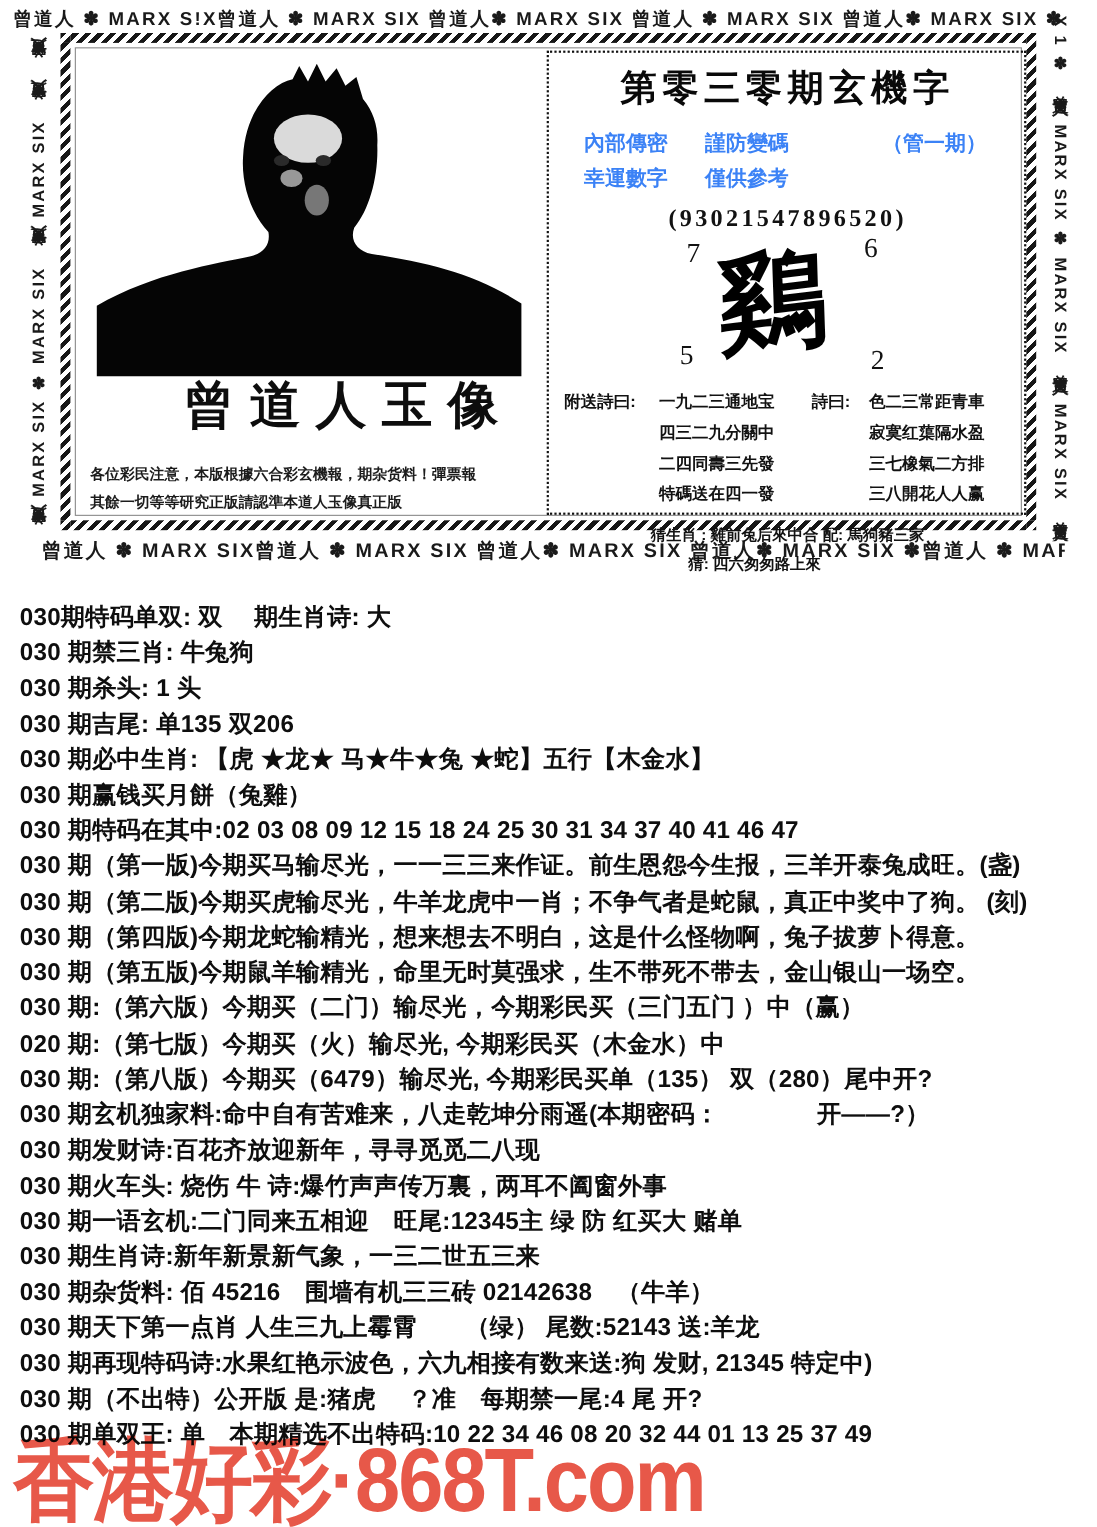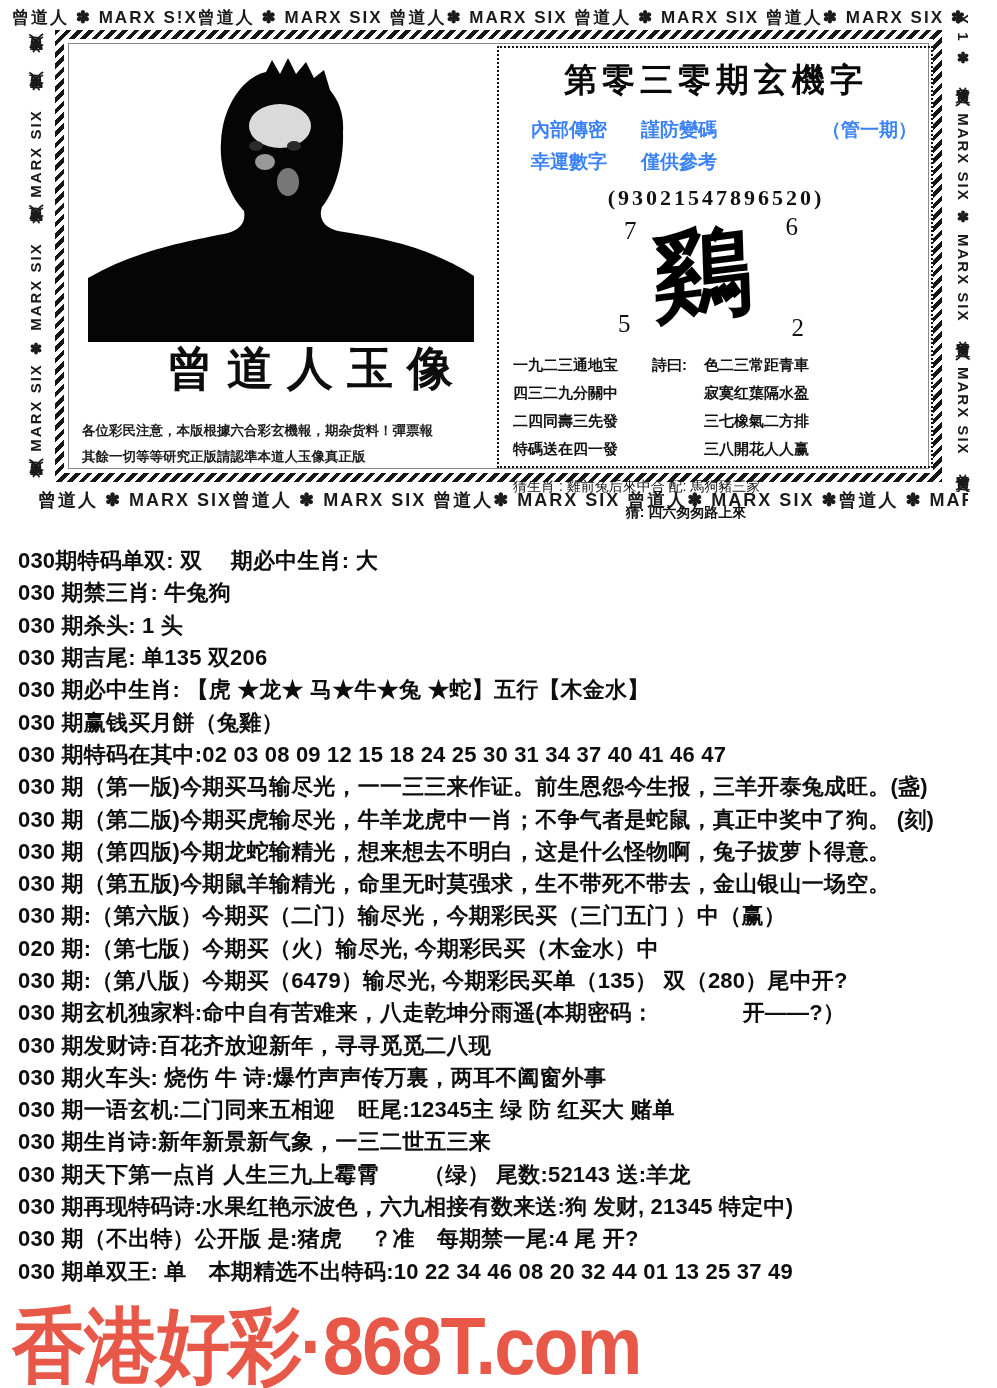--- a/index.html
+++ b/index.html
@@ -35,37 +35,37 @@
 
   
   .panel { position:absolute; left:497px; top:46px; width:436px; height:422px;
     border:2.5px dotted #111; padding:10px 12px 6px 14px; }
   .panel-title { text-align:center; font-size:33px; font-weight:bold;
     letter-spacing:5px; color:#090909; font-family:"Liberation Serif", serif; }
   .panel-row { display:flex; margin-top:14px; font-size:19px; font-weight:bold;
     color:#3b82f6; }
   .panel-row .c1 { width:110px; margin-left:18px; }
   .panel-row .c2 { width:150px; }
-  .panel-row .c3 { margin-left:auto; margin-right:2px;font-family:Liberation Mono, monospace; }
+  .panel-row .c3 { margin-left:auto; margin-right:22px;font-family:Liberation Mono, monospace; }
   .lucky { text-align:center; margin-top:10px; font-size:22px; font-weight:bold;
     letter-spacing:3px; font-family:"Liberation Serif", serif; }
   .zodiac { position:relative; width:220px; height:125px; margin:6px auto 0 auto; }
   .zodiac-char { position:absolute; left:48px; top:-8px; font-size:98px;
     font-weight:bold; font-family:"Liberation Serif", serif;
     transform:rotate(-7deg) skewX(-5deg); color:#000; }
   .zn { position:absolute; font-size:25px; font-family:"Liberation Serif", serif; }
   .zn-tl { left:18px; top:0px; } .zn-tr { right:28px; top:-4px; }
   .zn-bl { left:12px; bottom:4px; } .zn-br { right:22px; bottom:0px; }
   .verses { display:flex; margin-top:14px; font-size:15px; font-weight:bold; }
   .v-left { display:flex; } 
   .v-label { width:86px; }
   .v-lines div { margin-bottom:9px; }
   .v-right { display:flex; margin-left:34px; }
   .v-label2 { width:52px; }
-  .guess { text-align:left; font-size:14px; font-weight:normal; margin-top:10px; }
+  .guess { text-align:center; font-size:14px; font-weight:bold; margin-top:10px; }
   .guess2 { text-align:center; font-size:14px; font-weight:bold; margin-top:8px;
     padding-right:60px; }
 
   
   .body-lines { position:absolute; left:18px; top:545px; width:975px; }
   .bline { height:32.3px; display:flex; align-items:center; font-size:22px;
     font-weight:bold; white-space:nowrap; color:#0e0e0e; letter-spacing:0.2px; }
 
   
   .watermark { position:absolute; left:12px; top:1292px; width:780px;
@@ -125,20 +125,21 @@
     <div class="zodiac">
       <span class="zn zn-tl">7</span>
       <span class="zn zn-tr">6</span>
       <span class="zodiac-char">鷄</span>
       <span class="zn zn-bl">5</span>
       <span class="zn zn-br">2</span>
     </div>
 
     <div class="verses">
       <div class="v-left">
+        <div class="v-label">附送詩曰:</div>
         <div class="v-lines">
           <div>一九二三通地宝</div>
           <div>四三二九分關中</div>
           <div>二四同壽三先發</div>
           <div>特碼送在四一發</div>
         </div>
       </div>
       <div class="v-right">
         <div class="v-label2">詩曰:</div>
         <div class="v-lines">
@@ -148,39 +149,40 @@
           <div>三八開花人人赢</div>
         </div>
       </div>
     </div>
 
     <div class="guess">猜生肖 : 雞前兔后來中合 配: 馬狗豬三家</div>
     <div class="guess2">猜: 四六匆匆路上來</div>
   </div>
 
   <div class="body-lines">
-    <div class="bline">030期特码单双: 双　 期必中生肖: 大</div>
+    <div class="bline">030期特码单双: 双　 期生肖诗: 大</div>
     <div class="bline">030 期禁三肖: 牛兔狗</div>
     <div class="bline">030 期杀头: 1 头</div>
     <div class="bline">030 期吉尾: 单135 双206</div>
     <div class="bline">030 期必中生肖: 【虎 ★龙★ 马★牛★兔 ★蛇】五行【木金水】</div>
     <div class="bline">030 期赢钱买月餅（兔雞）</div>
     <div class="bline">030 期特码在其中:02 03 08 09 12 15 18 24 25 30 31 34 37 40 41 46 47</div>
     <div class="bline">030 期（第一版)今期买马输尽光，一一三三来作证。前生恩怨今生报，三羊开泰兔成旺。(盏)</div>
     <div class="bline">030 期（第二版)今期买虎输尽光，牛羊龙虎中一肖；不争气者是蛇鼠，真正中奖中了狗。 (刻)</div>
     <div class="bline">030 期（第四版)今期龙蛇输精光，想来想去不明白，这是什么怪物啊，兔子拔萝卜得意。</div>
     <div class="bline">030 期（第五版)今期鼠羊输精光，命里无时莫强求，生不带死不带去，金山银山一场空。</div>
     <div class="bline">030 期:（第六版）今期买（二门）输尽光，今期彩民买（三门五门 ）中（赢）</div>
     <div class="bline">020 期:（第七版）今期买（火）输尽光, 今期彩民买（木金水）中</div>
     <div class="bline">030 期:（第八版）今期买（6479）输尽光, 今期彩民买单（135） 双（280）尾中开?</div>
     <div class="bline">030 期玄机独家料:命中自有苦难来，八走乾坤分雨遥(本期密码：　　　　开——?）</div>
     <div class="bline">030 期发财诗:百花齐放迎新年，寻寻觅觅二八现</div>
     <div class="bline">030 期火车头: 烧伤 牛 诗:爆竹声声传万裏，两耳不阖窗外事</div>
     <div class="bline">030 期一语玄机:二门同来五相迎　旺尾:12345主 绿 防 红买大 赌单</div>
     <div class="bline">030 期生肖诗:新年新景新气象，一三二世五三来</div>
+    <div class="bline">030 期杂货料: 佰  45216　围墙有机三三砖  02142638　（牛羊）</div>
     <div class="bline">030 期天下第一点肖 人生三九上霉霄　　（绿） 尾数:52143  送:羊龙</div>
     <div class="bline">030 期再现特码诗:水果红艳示波色，六九相接有数来送:狗 发财, 21345 特定中)</div>
     <div class="bline">030 期（不出特）公开版 是:猪虎　 ？准　每期禁一尾:4 尾 开?</div>
     <div class="bline">030 期单双王: 单　本期精选不出特码:10 22 34 46 08 20 32 44 01 13 25 37 49</div>
   </div>
 
   <div class="watermark">香港好彩·868T.com</div>
 
 </div>
 

